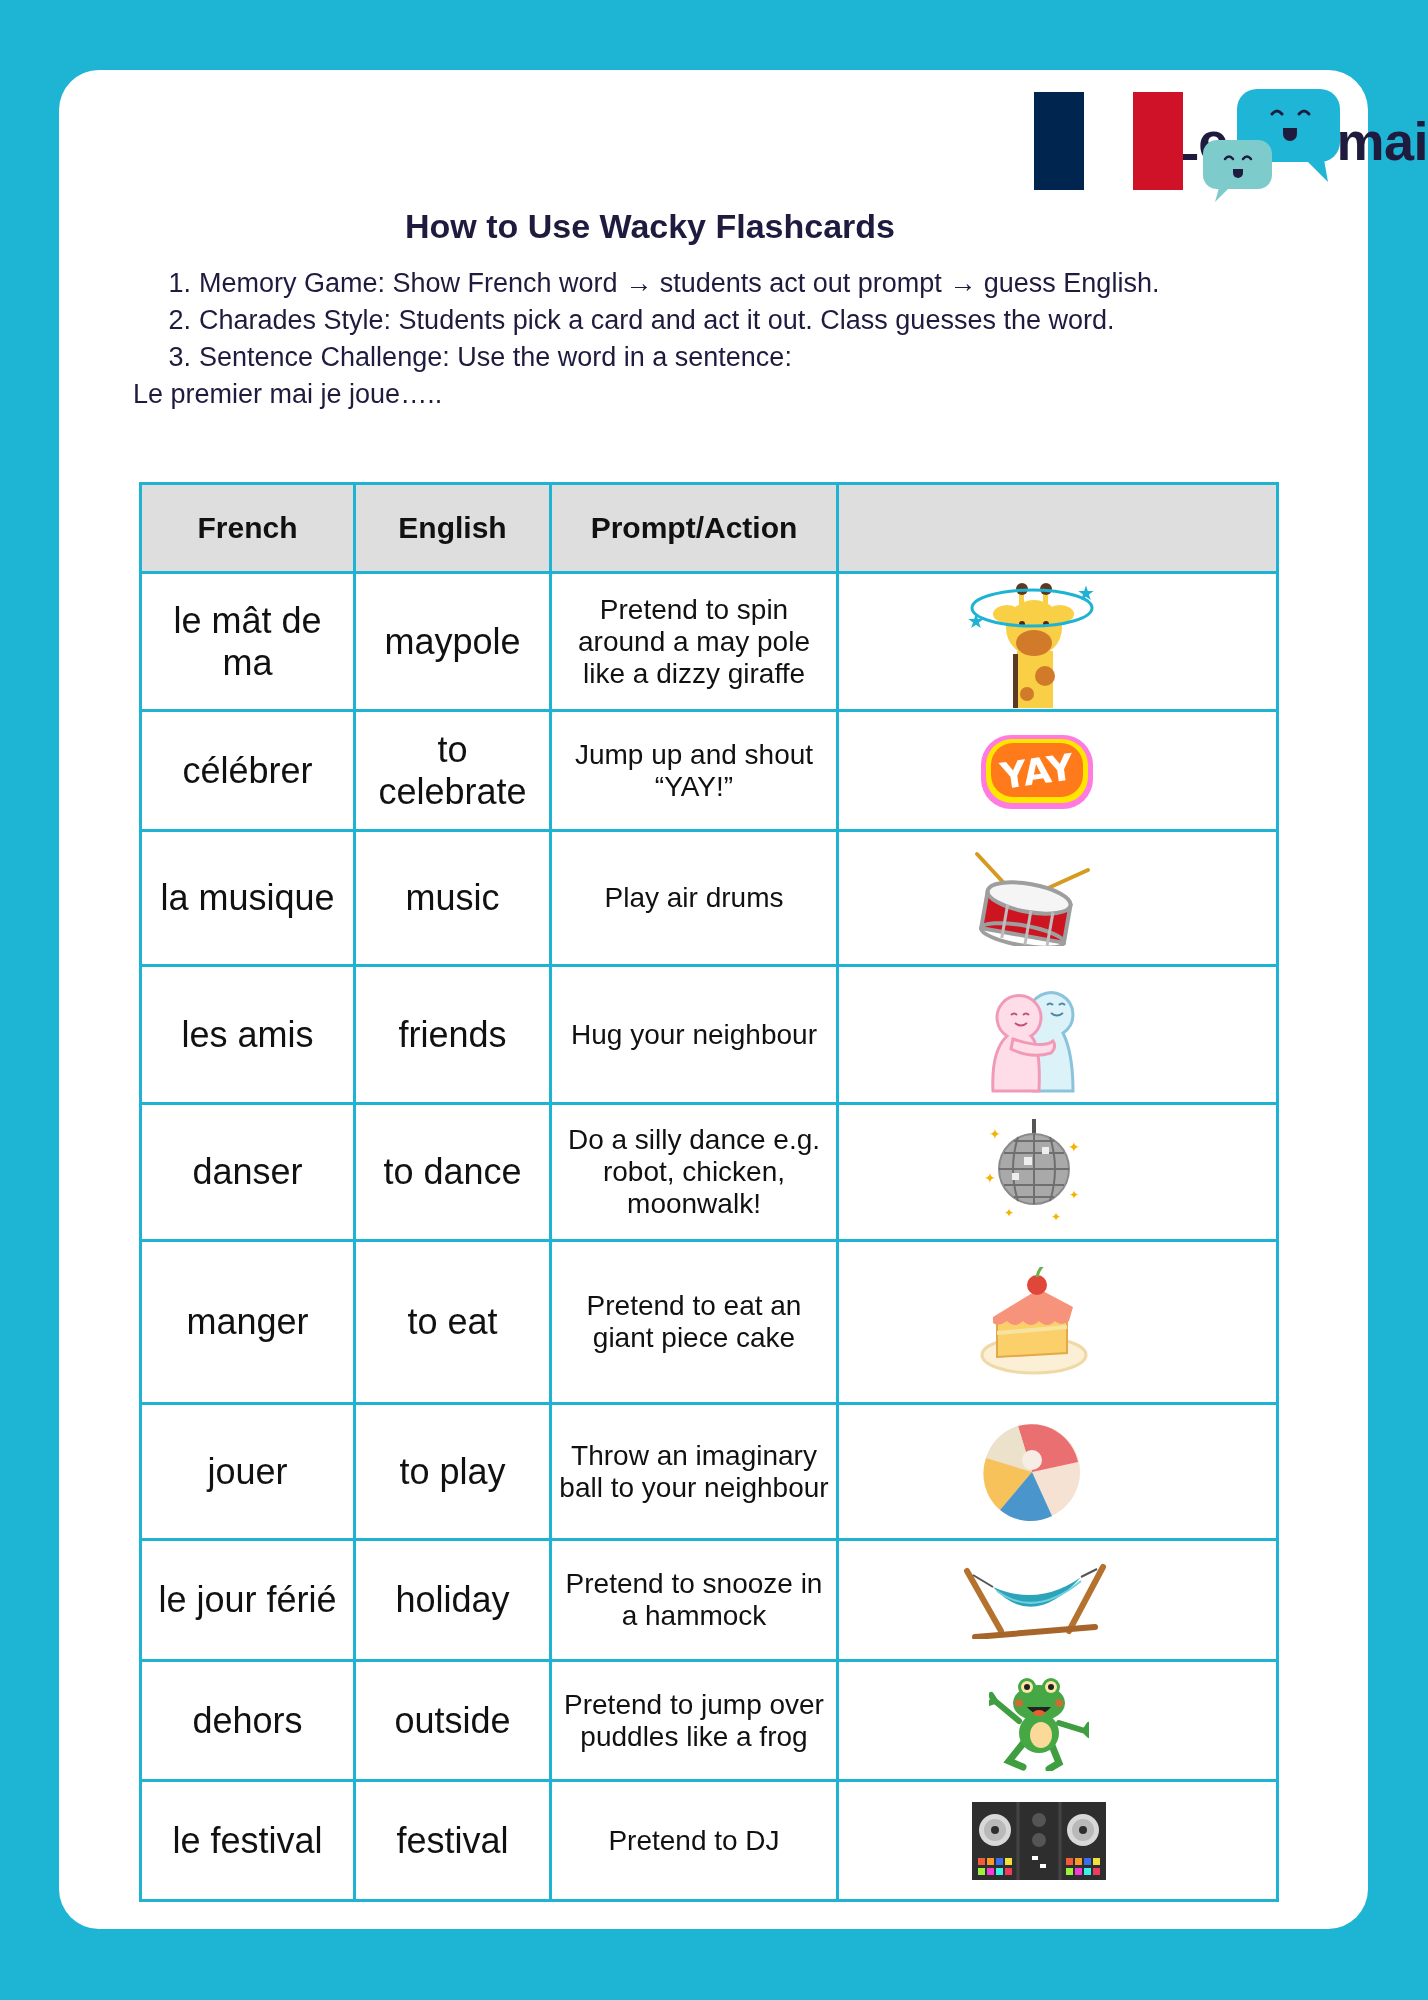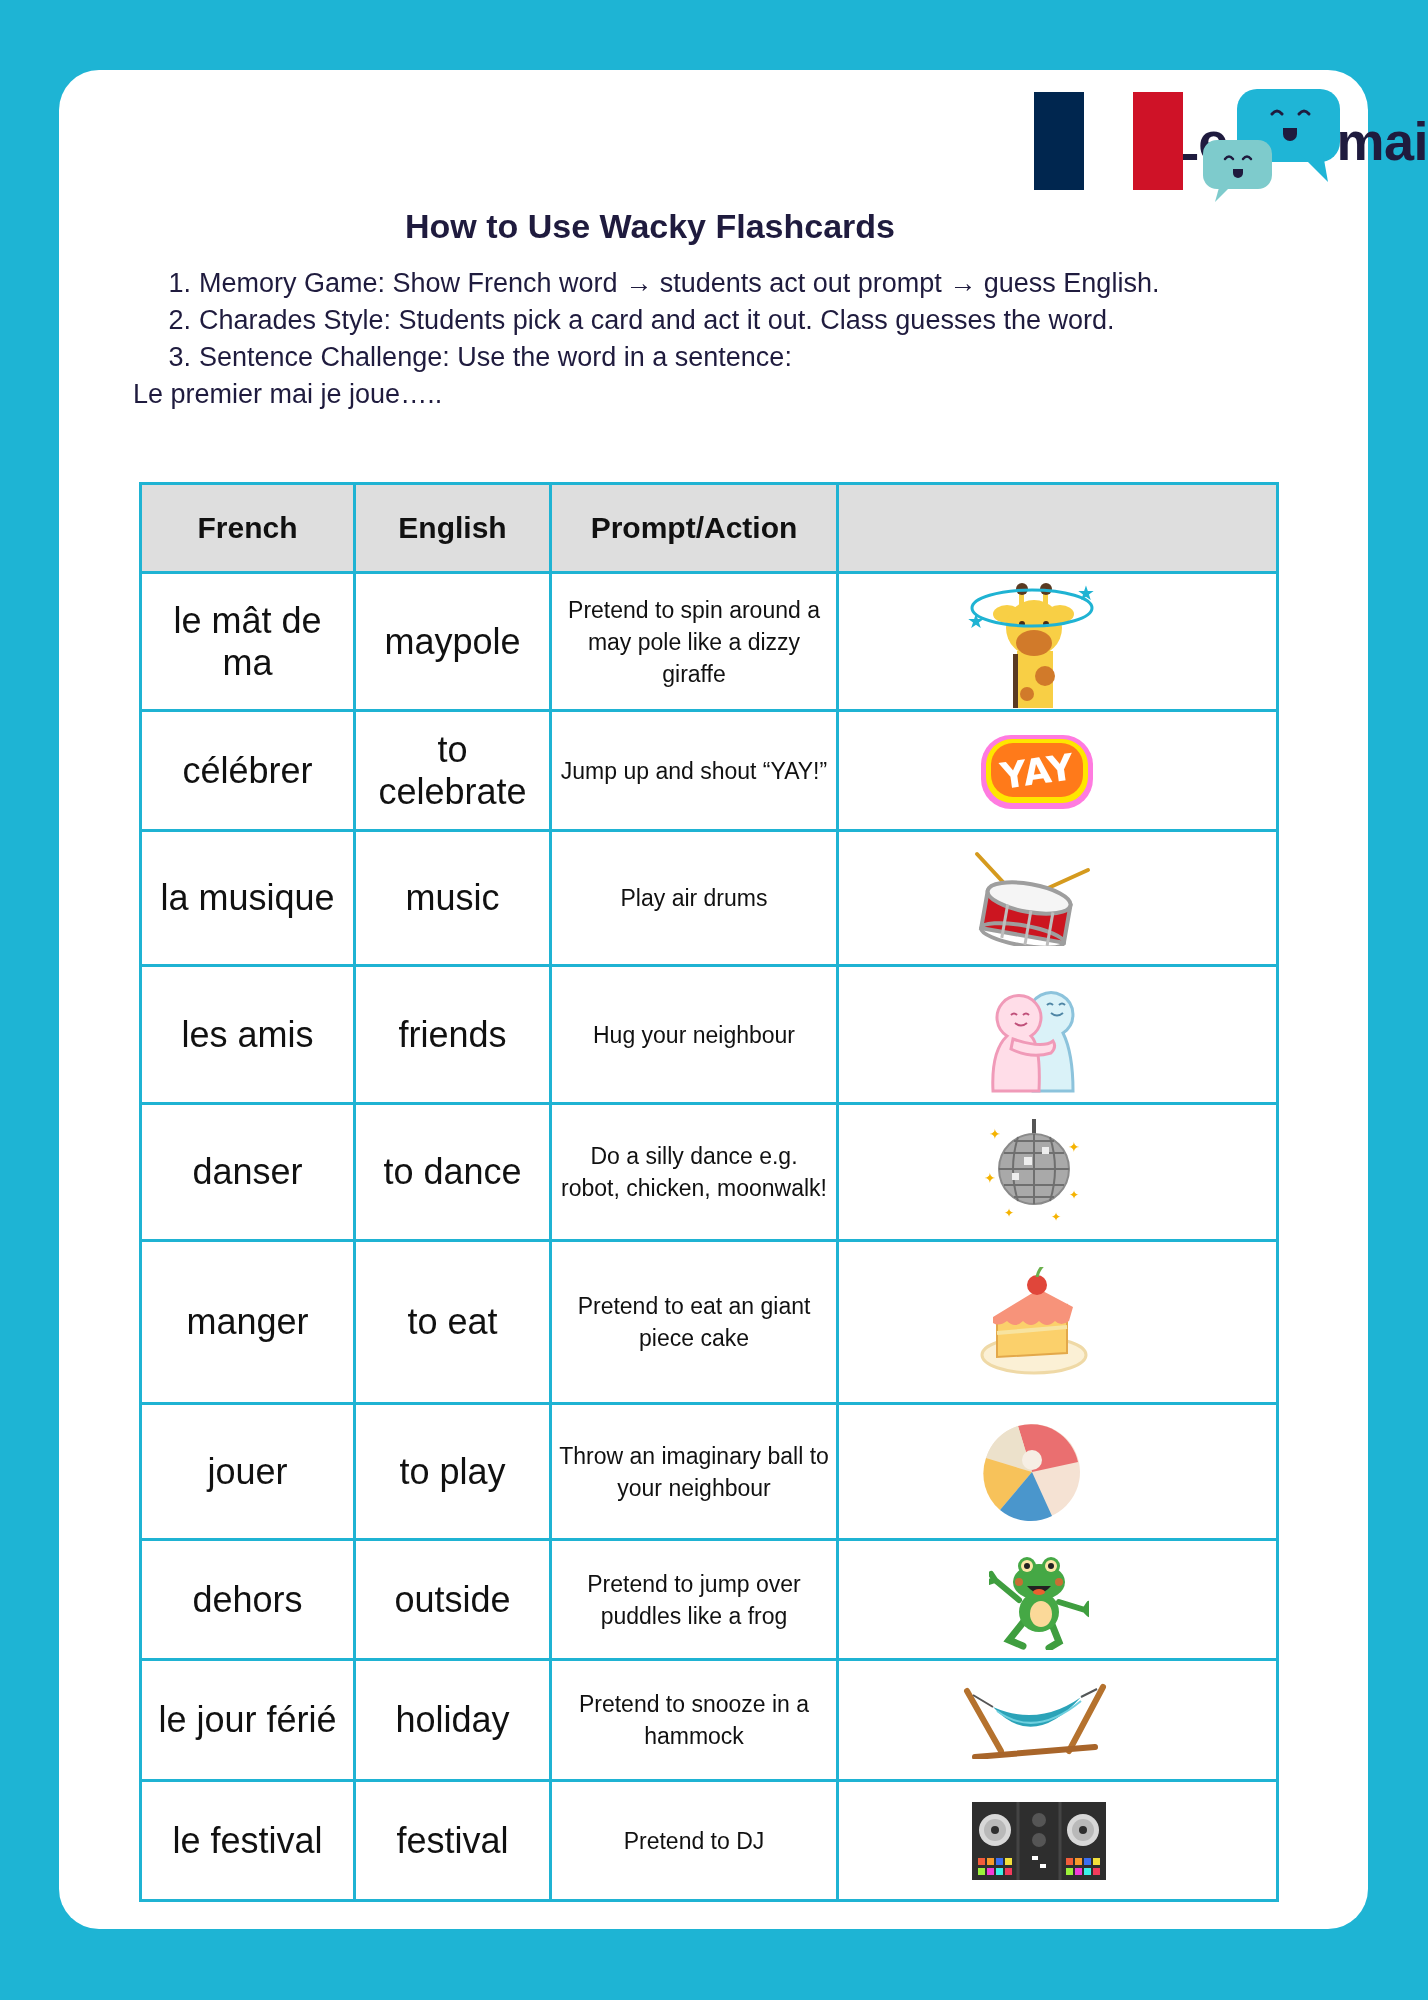--- a/index.html
+++ b/index.html
@@ -60,21 +60,21 @@
     border: 3px solid #1fb3d3;
     text-align: center; vertical-align: middle;
     padding: 0 6px;
     color: #111111;
   }
   table.vocab th {
     background: #dedede;
     font-size: 30px; font-weight: bold; height: 86px;
   }
   table.vocab td.word { font-size: 36px; }
-  table.vocab td.prompt { font-size: 23px; line-height: 32px; margin-left: 22px; }
+  table.vocab td.prompt { font-size: 28px; line-height: 32px; margin-left: 22px; }
   table.vocab td.pic { padding: 0; }
   td.pic svg { display: block; margin: 0 auto; }
 </style>
 </head>
 <body>
 
 <div class="card"></div>
 
 <h1 class="title">Le 1er mai</h1>
 
@@ -245,20 +245,34 @@
         <svg width="100" height="104" viewBox="0 0 100 104" style="margin-left:143px">
           <circle cx="50" cy="52" r="48" fill="#f5e2d3"></circle>
           <path d="M50 52 L36 6 A48 48 0 0 1 96 42 Z" fill="#ea6f70"></path>
           <path d="M50 52 L36 6 A48 48 0 0 0 4 38 Z" fill="#ece1cb"></path>
           <path d="M50 52 L4 38 A48 48 0 0 0 18 90 Z" fill="#f7c25a"></path>
           <path d="M50 52 L18 90 A48 48 0 0 0 70 96 Z" fill="#4a96cc"></path>
           <circle cx="50" cy="40" r="10" fill="#f6eee4"></circle>
         </svg>
       </td>
     </tr>
+    <tr style="height:121px">
+      <td class="word">le jour férié</td>
+      <td class="word">holiday</td>
+      <td class="prompt">Pretend to snooze in a hammock</td>
+      <td class="pic">
+        <svg width="144" height="78" viewBox="0 0 144 78" style="margin-left:124px">
+          <path d="M4 10 L38 70 M140 6 L106 70" stroke="#b5722e" stroke-width="6" stroke-linecap="round"></path>
+          <path d="M12 76 L132 66" stroke="#a8652a" stroke-width="6" stroke-linecap="round"></path>
+          <path d="M10 14 L30 26 M134 8 L118 16" stroke="#555" stroke-width="2"></path>
+          <path d="M30 26 Q70 70 118 16 L126 10 Q80 48 30 26 Z" fill="#2ba3b8"></path>
+          <path d="M34 30 Q72 58 118 20" stroke="#6fd0df" stroke-width="2" fill="none"></path>
+        </svg>
+      </td>
+    </tr>
     <tr style="height:120px">
       <td class="word">dehors</td>
       <td class="word">outside</td>
       <td class="prompt">Pretend to jump over puddles like a frog</td>
       <td class="pic">
         <svg width="100" height="100" viewBox="0 0 100 100" style="margin-left:150px">
           <path d="M30 50 L6 30 M6 30 l-4 -6 M6 30 l-6 2 M70 52 L96 60 M96 60 l4 -6 M96 60 l4 4" stroke="#3f9e3f" stroke-width="6" stroke-linecap="round" fill="none"></path>
           <path d="M36 70 L20 90 L34 96 M62 72 L70 92 L60 98" stroke="#3f9e3f" stroke-width="7" stroke-linecap="round" fill="none"></path>
           <ellipse cx="50" cy="62" rx="20" ry="20" fill="#45a845"></ellipse>
           <ellipse cx="52" cy="64" rx="11" ry="13" fill="#fbd999"></ellipse>
@@ -266,34 +280,20 @@
           <circle cx="38" cy="16" r="9" fill="#45a845"></circle>
           <circle cx="62" cy="16" r="9" fill="#45a845"></circle>
           <circle cx="38" cy="16" r="6" fill="#fbe6a6"></circle>
           <circle cx="62" cy="16" r="6" fill="#fbe6a6"></circle>
           <circle cx="38" cy="16" r="3" fill="#222"></circle>
           <circle cx="62" cy="16" r="3" fill="#222"></circle>
           <path d="M38 36 q12 14 24 0 z" fill="#222"></path>
           <ellipse cx="50" cy="42" rx="6" ry="3" fill="#e9602f"></ellipse>
           <circle cx="30" cy="32" r="4" fill="#e9602f" opacity="0.8"></circle>
           <circle cx="70" cy="32" r="4" fill="#e9602f" opacity="0.8"></circle>
-        </svg>
-      </td>
-    </tr>
-    <tr style="height:121px">
-      <td class="word">le jour férié</td>
-      <td class="word">holiday</td>
-      <td class="prompt">Pretend to snooze in a hammock</td>
-      <td class="pic">
-        <svg width="144" height="78" viewBox="0 0 144 78" style="margin-left:124px">
-          <path d="M4 10 L38 70 M140 6 L106 70" stroke="#b5722e" stroke-width="6" stroke-linecap="round"></path>
-          <path d="M12 76 L132 66" stroke="#a8652a" stroke-width="6" stroke-linecap="round"></path>
-          <path d="M10 14 L30 26 M134 8 L118 16" stroke="#555" stroke-width="2"></path>
-          <path d="M30 26 Q70 70 118 16 L126 10 Q80 48 30 26 Z" fill="#2ba3b8"></path>
-          <path d="M34 30 Q72 58 118 20" stroke="#6fd0df" stroke-width="2" fill="none"></path>
         </svg>
       </td>
     </tr>
     <tr style="height:120px">
       <td class="word">le festival</td>
       <td class="word">festival</td>
       <td class="prompt">Pretend to DJ</td>
       <td class="pic">
         <svg width="134" height="78" viewBox="0 0 134 78" style="margin-left:133px">
           <rect x="0" y="0" width="134" height="78" fill="#2e2e2e"></rect>

